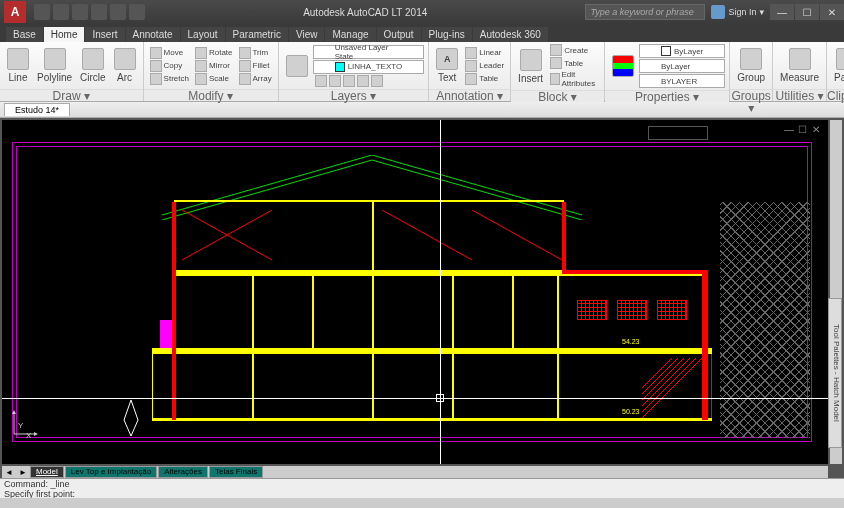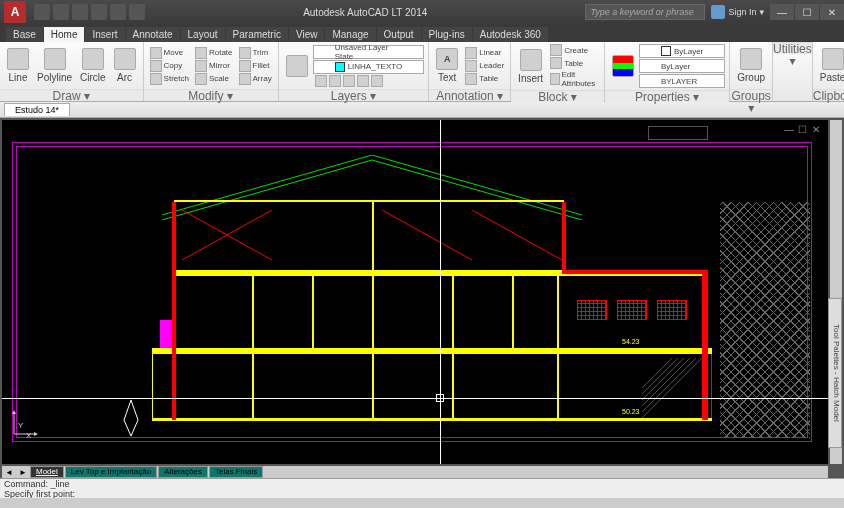--- a/index.html
+++ b/index.html
@@ -272,20 +272,26 @@
   <div class="panel">
     <div class="pcontent">
         <div class="bigbtn">
           <div class="ic"></div>
           <div class="lbl">Group</div>
         </div>
       </div>
     <div class="plabel">Groups ▾</div>
   </div>
   <div class="panel">
+    <div class="pcontent">
+        <div class="bigbtn">
+          <div class="ic"></div>
+          <div class="lbl">Measure</div>
+        </div>
+      </div>
     <div class="plabel">Utilities ▾</div>
   </div>
   <div class="panel">
     <div class="pcontent">
         <div class="bigbtn">
           <div class="ic"></div>
           <div class="lbl">Paste</div>
         </div>
       </div>
     <div class="plabel">Clipboard</div>

